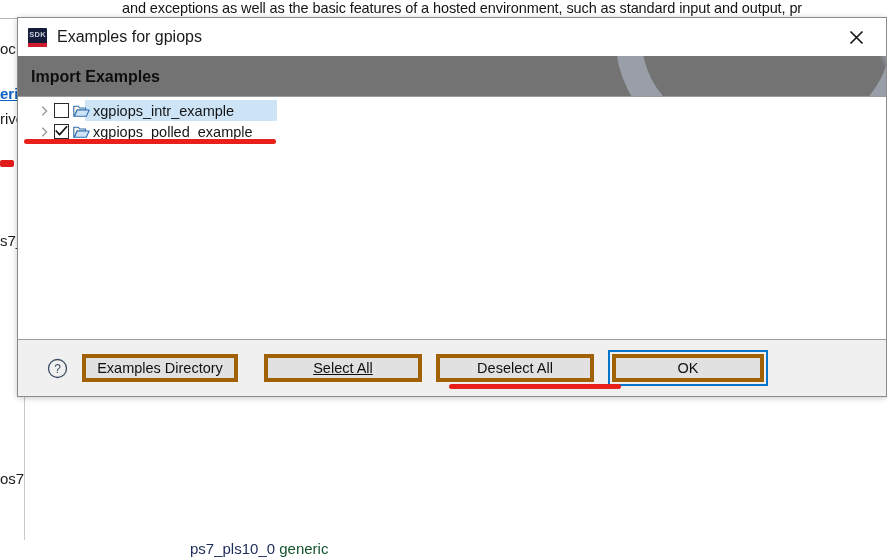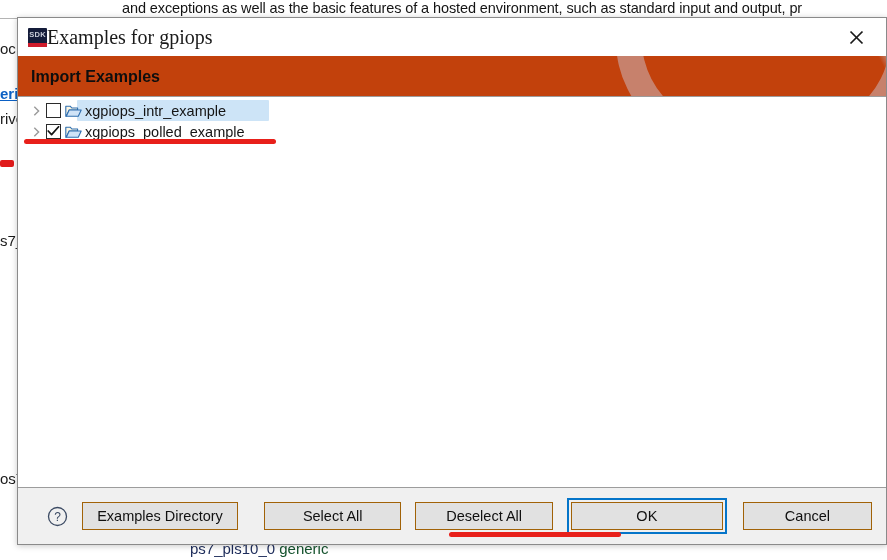--- a/index.html
+++ b/index.html
@@ -54,21 +54,21 @@
     border-radius: 2px;
   }
   .bg-vline {
     position: absolute; width: 1px; background: #c9c9c9;
   }
 
   
   #dialog {
     position: absolute;
     left: 17px; top: 17px;
-    width: 870px; height: 528px;
+    width: 870px; height: 380px;
     background: #f0f0f0;
     border: 1px solid #8a8a8a;
     box-shadow: 0 1px 6px rgba(0,0,0,0.22);
     display: flex;
     flex-direction: column;
   }
 
   
   #titlebar {
     height: 38px;
@@ -96,38 +96,38 @@
     letter-spacing: 0.3px;
     line-height: 13px;
     font-family: "Liberation Sans", sans-serif;
   }
   #sdk-icon .sdk-bar {
     position: absolute; bottom: 0; left: 0;
     width: 100%; height: 4px;
     background: #cf1b2b;
   }
   #dialog-title {
-    font-size: 20px;
+    margin-left: 10px;
+    font-size: 16px;
     color: #1a1a1a;
     white-space: nowrap;
-    font-family: Liberation Serif, serif;
   }
   #close-btn {
     position: absolute;
     right: 8px; top: 4px;
     width: 44px; height: 30px;
     display: flex; align-items: center; justify-content: center;
     cursor: pointer;
     color: #222;
   }
   #close-btn svg { display: block; }
 
   
   #header {
-    background: #c2410c;
+    background: #737373;
     flex: 0 0 auto;
     padding: 4px 0 10px 0;
     position: relative;
     border-bottom: 1px solid #9c9c9c;
     overflow: hidden;
   }
   #header-swoosh {
     position: absolute;
     right: -60px; top: -110px;
     width: 260px; height: 220px;
@@ -159,20 +159,21 @@
   }
 
   
   #tree-panel {
     flex: 1 1 auto;
     background: #ffffff;
     margin: 0;
     border-bottom: 1px solid #9c9c9c;
     position: relative;
     overflow: hidden;
+    padding-left: 8px;
   }
   .tree-row {
     display: flex;
     align-items: center;
     height: 21px;
     padding-left: 10px;
     cursor: default;
     position: relative;
   }
   .tree-row.selected .row-hl {
@@ -242,31 +243,31 @@
     width: 22px; height: 22px;
     flex: 0 0 auto;
     margin-left: 14px;
     margin-right: 10px;
     display: flex; align-items: center; justify-content: center;
     cursor: pointer;
   }
   .dlg-btn {
     height: 28px;
     background: #e1e1e1;
-    border: 1px solid #a16207;
+    border: 4px solid #a16207;
     font-size: 14.5px;
     font-family: "Liberation Sans", sans-serif;
     color: #101010;
     cursor: pointer;
-    padding: 0 19px;
+    padding: 0 6px;
     display: flex; align-items: center; justify-content: center;
     white-space: nowrap;
   }
   #btn-examples-dir { width: 156px; margin-left: 4px; }
-  #btn-select-all   { width: 158px; margin-left: 26px; }
+  #btn-select-all   { width: 158px; margin-left: 26px; text-decoration: underline; }
   #btn-deselect-all { width: 158px; margin-left: 14px; }
   #ok-wrap {
     margin-left: 14px;
     padding: 2px;
     border: 2px solid #0575c9;
     display: inline-flex;
     position: relative;
     align-items: center;
   }
   #btn-ok { width: 152px; }
@@ -375,18 +376,17 @@
     </div>
 
     <button class="dlg-btn" id="btn-examples-dir">Examples Directory</button>
     <button class="dlg-btn" id="btn-select-all">Select All</button>
     <button class="dlg-btn" id="btn-deselect-all">Deselect All</button>
 
     <div id="ok-wrap">
       <button class="dlg-btn" id="btn-ok">OK</button>
     </div>
 
-    <button class="dlg-btn" id="btn-cancel">Cancel</button>
 
     <div class="red-underline" style="left:431px; top:44px; width:172px; height:5px;"></div>
 
   </div>
 </div>
 
 </body></html>

